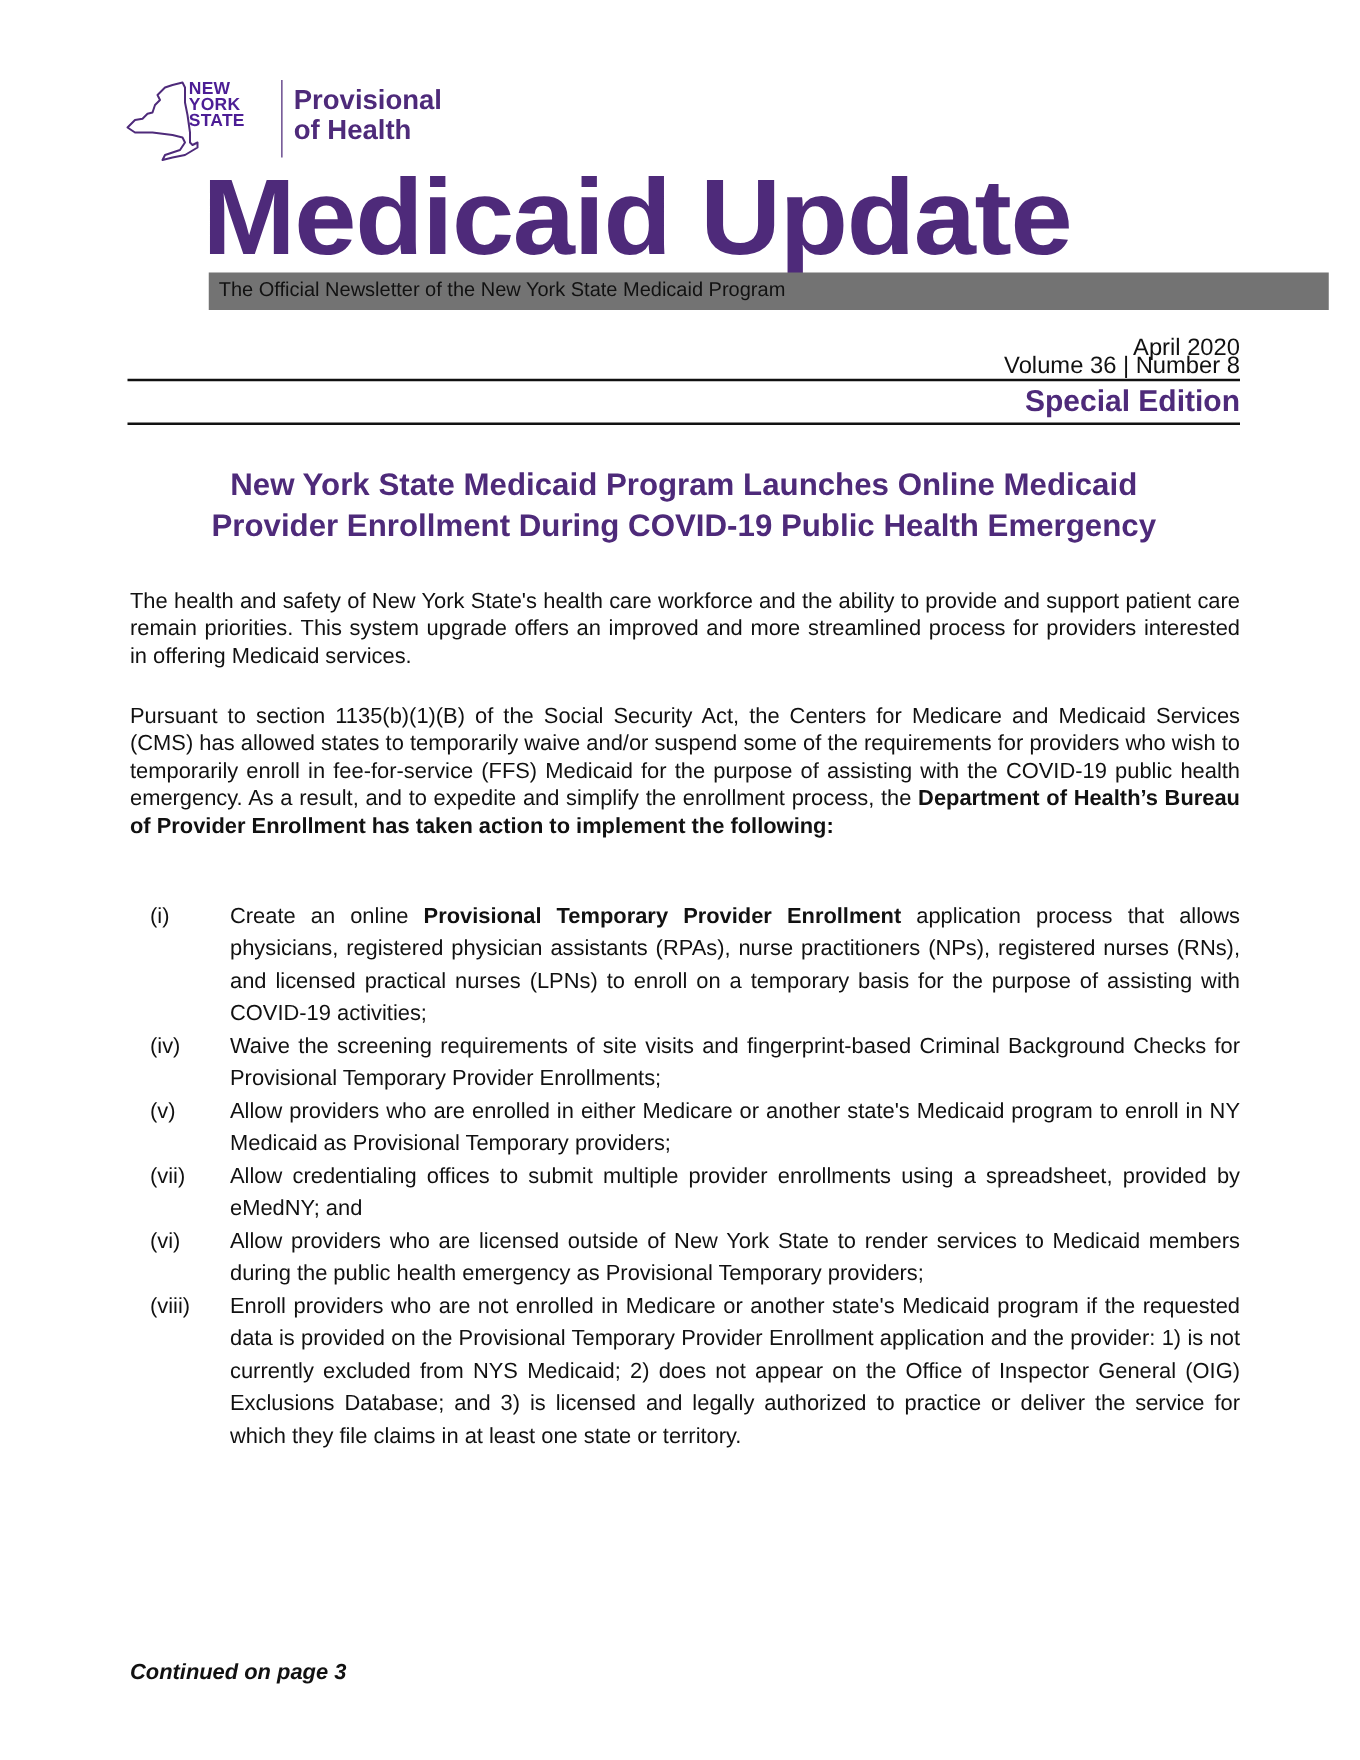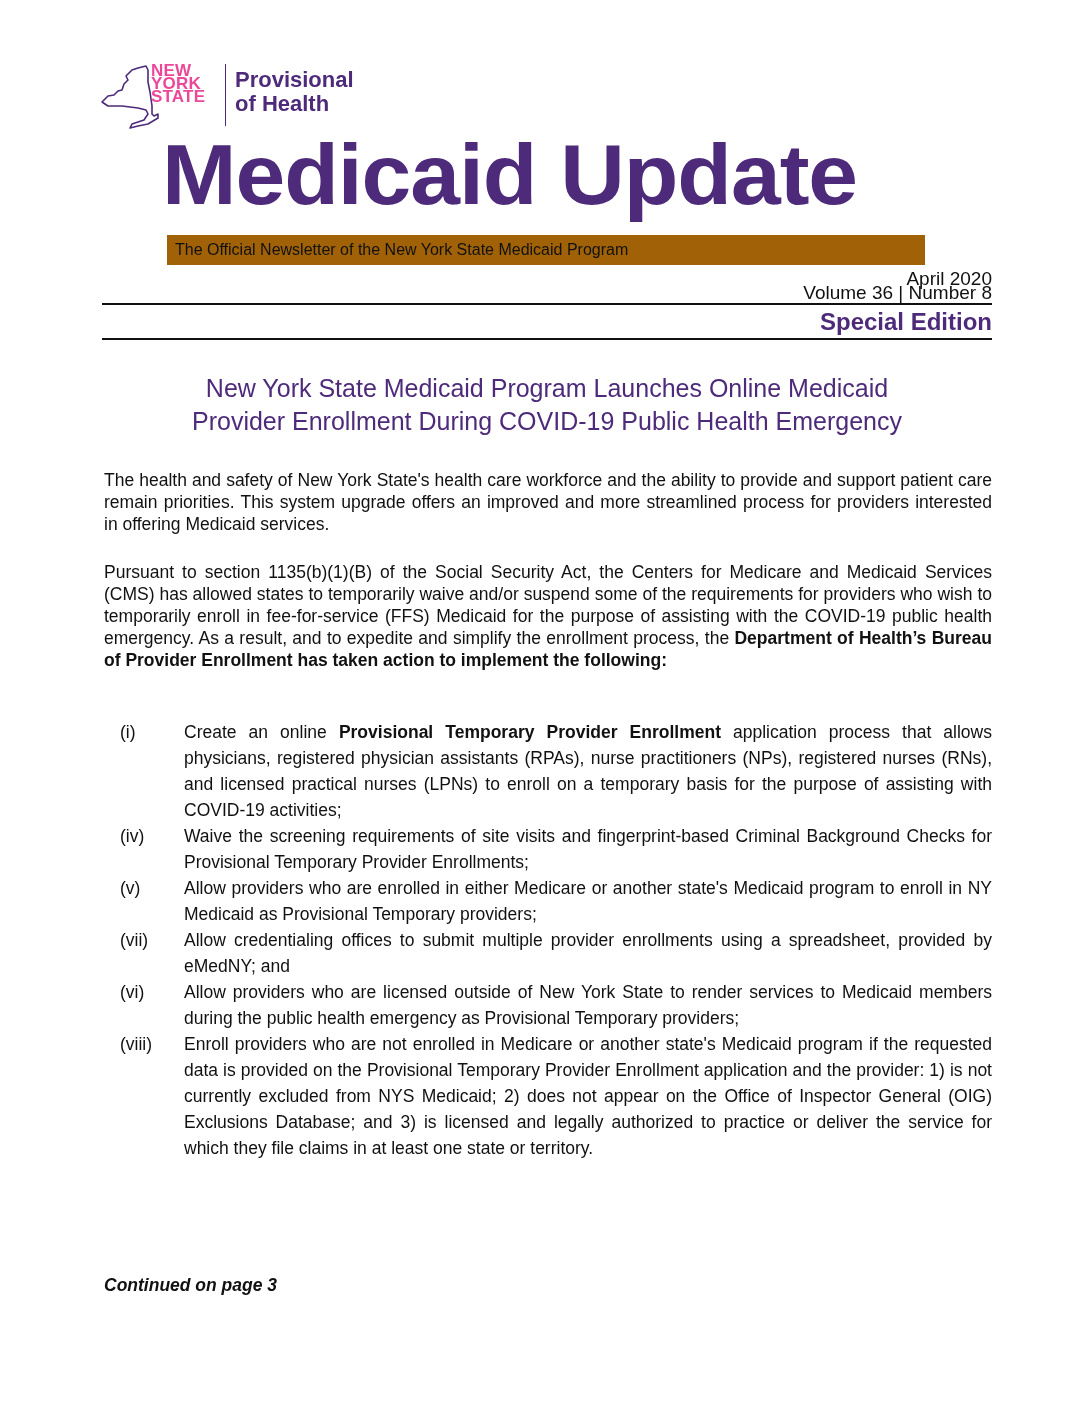--- a/index.html
+++ b/index.html
@@ -2,50 +2,50 @@
 <html><head>
 <meta charset="utf-8">
 <style>
   html, body { margin: 0; padding: 0; background: #ffffff; }
   body { width: 1088px; height: 1408px; position: relative; overflow: hidden; font-family: "Liberation Sans", sans-serif; color: #111; }
   .page { position: absolute; left: 0; top: 0; width: 1088px; height: 1408px; }
 
   
   .logo { position: absolute; left: 100px; top: 62px; width: 260px; height: 70px; }
   .logo svg { position: absolute; left: 0; top: 0; }
-  .nys-text { position: absolute; left: 51px; top: 2px; font-family: "Liberation Sans", sans-serif; font-weight: bold; font-size: 17px; line-height: 13px; color: #ec4899; letter-spacing: 0.2px; }
+  .nys-text { position: absolute; left: 51px; top: 2px; font-family: "Liberation Sans", sans-serif; font-weight: bold; font-size: 14px; line-height: 13px; color: #4c1d95; letter-spacing: 0.2px; }
   .nys-text span { display: block; }
   .logo-divider { position: absolute; left: 125px; top: 2px; width: 1px; height: 62px; background: #4e2a7a; }
   .dept-text { position: absolute; left: 135px; top: 6px; font-weight: bold; font-size: 22px; line-height: 24px; color: #4e2a7a; }
   .dept-text span { display: block; }
 
   
   .masthead { position: absolute; left: 162px; top: 124px; font-family: "Liberation Sans", sans-serif; font-weight: bold; font-size: 86px; line-height: 100px; color: #4e2a7a; letter-spacing: -1px; white-space: nowrap; transform: scaleX(1.04); transform-origin: left top; }
-  .tagline-bar { position: absolute; left: 167px; top: 235px; width: 758px; height: 30px; background: #a16207; }
+  .tagline-bar { position: absolute; left: 167px; top: 218px; width: 896px; height: 30px; background: #737373; }
   .tagline { position: absolute; left: 8px; top: 6px; font-size: 16px; line-height: 18px; color: #111; white-space: nowrap; }
 
   
   .issue-date { position: absolute; right: 96px; top: 268px; font-size: 19px; line-height: 22px; text-align: left; }
   .issue-vol { position: absolute; right: 96px; top: 282px; font-size: 19px; line-height: 22px; text-align: right; }
   .rule { position: absolute; left: 102px; width: 890px; height: 2px; background: #111; }
   .rule.r1 { top: 303px; }
   .rule.r2 { top: 338px; }
   .special { position: absolute; left: 102px; width: 890px; top: 308px; text-align: right; font-weight: bold; font-size: 24px; line-height: 28px; color: #4e2a7a; }
 
-  .headline { position: absolute; left: 102px; width: 890px; top: 372px; text-align: center; font-weight: normal; font-size: 25px; line-height: 33px; color: #4e2a7a; }
+  .headline { position: absolute; left: 102px; width: 890px; top: 372px; text-align: center; font-weight: bold; font-size: 25px; line-height: 33px; color: #4e2a7a; }
 
   .body { position: absolute; left: 104px; width: 888px; font-size: 17.5px; line-height: 22px; text-align: justify; color: #111; }
   .p1 { top: 469px; }
   .p2 { top: 561px; }
 
   .list { position: absolute; left: 104px; width: 888px; top: 719px; margin: 0; padding: 0; list-style: none; font-size: 17.5px; line-height: 26px; }
   .list li { position: relative; padding-left: 80px; text-align: justify; margin-bottom: 0; }
   .list .num { position: absolute; left: 16px; top: 0; }
 
-  .continued { position: absolute; left: 104px; top: 1274px; font-size: 17.5px; font-weight: bold; font-style: italic; line-height: 22px; }
+  .continued { position: absolute; left: 104px; top: 1326px; font-size: 17.5px; font-weight: bold; font-style: italic; line-height: 22px; }
 </style>
 </head>
 <body>
 
 <div class="page">
 
   <div class="logo">
     <svg width="60" height="68" viewBox="0 0 60 68">
       <path d="M2 40 L8 34 L14 33 L18 29 L22 28 L24 22 L28 18 L26 14 L32 8 L38 6 L46 4 L48 8 L48 20 L50 30 L52 44 L52 52 L54 54 L58 52 L58 56 L48 62 L38 64 L30 66 L32 62 L44 58 L48 52 L46 48 L38 46 L22 44 L8 44 Z" fill="none" stroke="#4e2a7a" stroke-width="1.6" stroke-linejoin="round"></path>
     </svg>

